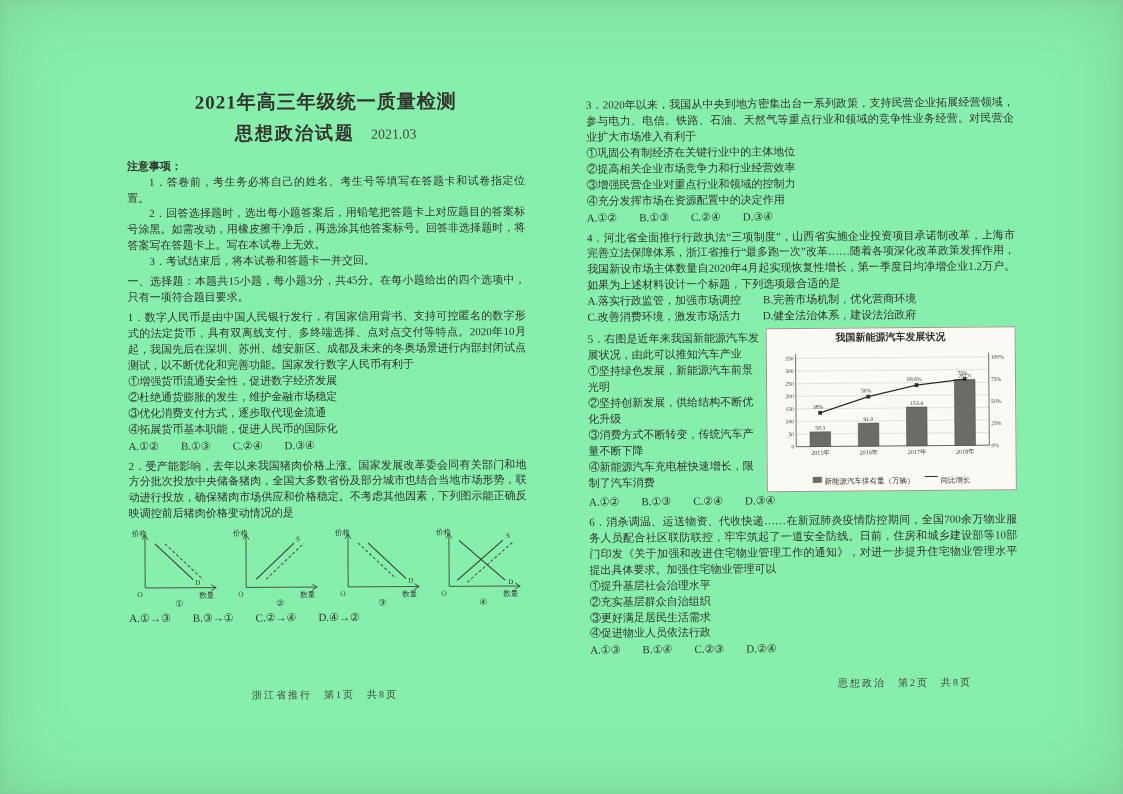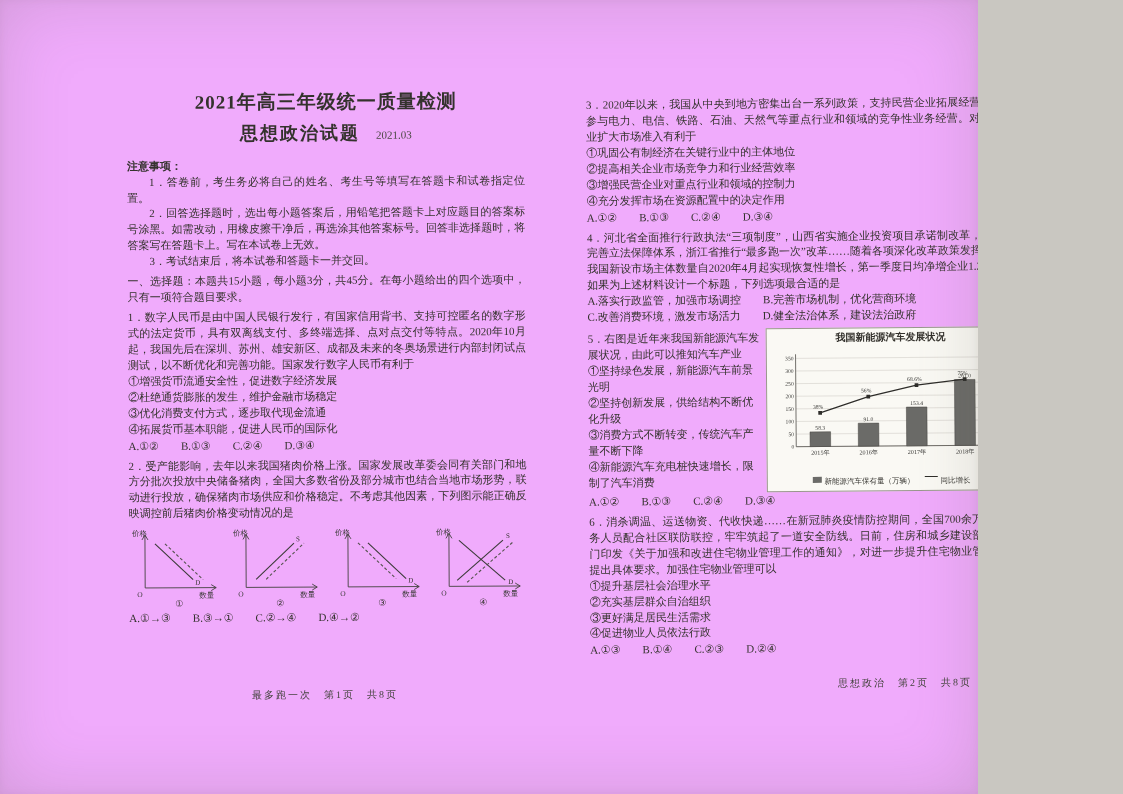--- a/index.html
+++ b/index.html
@@ -1,27 +1,27 @@
 <!DOCTYPE html>
 <html><head>
 <meta charset="utf-8">
 <style>
   html,body{margin:0;padding:0;background:#c9c7c1;}
-  .scan{position:relative;width:978px;height:794px;background:#f0abfc;overflow:hidden;
+  .scan{position:relative;width:1123px;height:794px;background:#86efac;overflow:hidden;
         font-family:"Liberation Serif","DejaVu Serif",serif;color:#34322d;}
   .scan::after{content:'';position:absolute;inset:0;pointer-events:none;
         box-shadow:inset 0 0 70px rgba(95,90,78,.20), inset 0 0 8px rgba(120,112,95,.10);}
   .col{position:absolute;font-size:11px;line-height:1.45;}
   .col-left{left:128px;top:88px;width:398px;transform:rotate(-0.3deg);}
   .col-right{left:588px;top:92px;width:428px;transform:rotate(-0.45deg);}
   .exam-header{text-align:center;margin-bottom:12px;}
   .title1{font-size:19px;font-weight:bold;letter-spacing:1px;}
   .title2-row{margin-top:4px;}
   .title2{font-size:18px;font-weight:bold;letter-spacing:2px;}
-  .title-date{font-size:11px;margin-left:16px;color:#4a4842;}
+  .title-date{font-size:14px;margin-left:16px;color:#4a4842;}
   .notes-head{margin:2px 0 0;font-weight:bold;}
   .note{margin:0;text-indent:2em;text-align:justify;}
   .section{margin:4px 0 0;text-align:justify;}
   .question{margin-top:4px;}
   .stem{margin:2px 0 0;text-align:justify;}
   .choice{margin:0;}
   .answers{margin:1px 0 4px;}
   .graphs-row{display:flex;justify-content:space-between;margin:4px 0 0;}
   .mini{width:94px;height:84px;}
   .mini .ax{stroke:#44433f;stroke-width:0.9;fill:none;}
@@ -235,16 +235,16 @@
     <div class="question">
       <p class="stem">6．消杀调温、运送物资、代收快递……在新冠肺炎疫情防控期间，全国700余万物业服务人员配合社区联防联控，牢牢筑起了一道安全防线。日前，住房和城乡建设部等10部门印发《关于加强和改进住宅物业管理工作的通知》，对进一步提升住宅物业管理水平提出具体要求。加强住宅物业管理可以</p>
       <p class="choice">①提升基层社会治理水平</p>
       <p class="choice">②充实基层群众自治组织</p>
       <p class="choice">③更好满足居民生活需求</p>
       <p class="choice">④促进物业人员依法行政</p>
       <p class="answers">A.①③　　B.①④　　C.②③　　D.②④</p>
     </div>
   </div>
 
-  <div class="footer footer-left">最多跑一次　第1页　共8页</div>
+  <div class="footer footer-left">浙江省推行　第1页　共8页</div>
   <div class="footer footer-right">思想政治　第2页　共8页</div>
 
 </div>
 
 </body></html>

